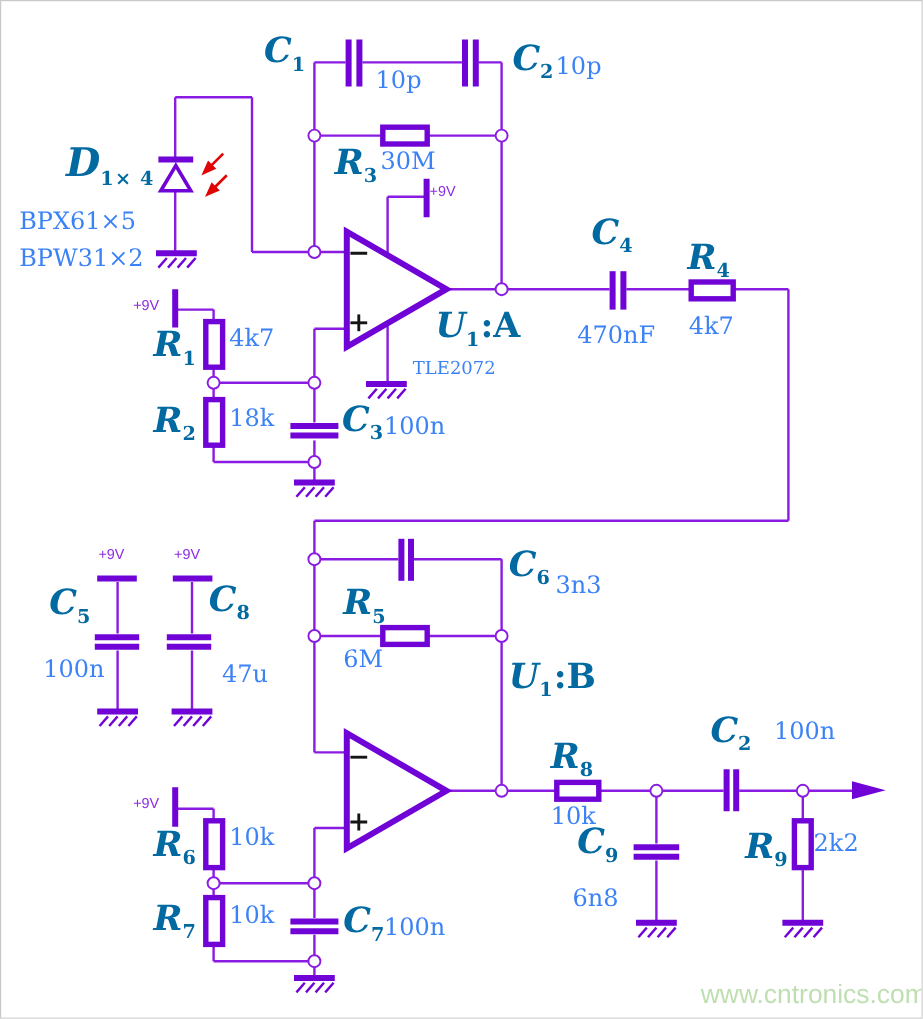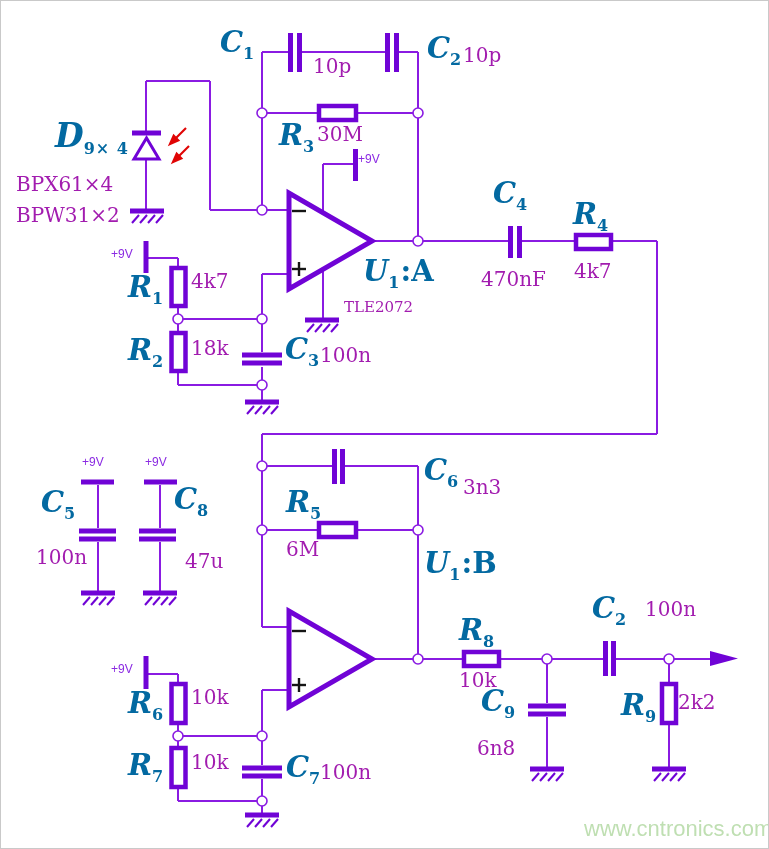--- a/index.html
+++ b/index.html
@@ -29,21 +29,21 @@
     bottom:-7px;
     letter-spacing:1px;
   }
   .ref .sfx{
     font-style:normal;
     font-size:29px;
   }
   .ref.big{font-size:33px;}
   .val{
     position:absolute;
-    color:#a21caf;
+    color:#3b82f6;
     font-size:20px;
     line-height:1;
     white-space:nowrap;
   }
   .val.part{font-size:15px;}
   .pwr{
     position:absolute;
     color:#8b2be2;
     font-size:12px;
     font-family:"Liberation Sans", sans-serif;
@@ -237,21 +237,21 @@
     <circle cx="668" cy="658" r="5"></circle>
         <circle cx="177" cy="735" r="5"></circle>
     <circle cx="261" cy="735" r="5"></circle>
         <circle cx="261" cy="800" r="5"></circle>
   </g>
 </svg>
 
 <div class="ref" style="left:219px;top:27px"><span>C</span><span class="sub">1</span></div>
 <div class="ref" style="left:426px;top:33px"><span>C</span><span class="sub">2</span></div>
 <div class="ref" style="left:278px;top:120px"><span>R</span><span class="sub">3</span></div>
-<div class="ref big" style="left:54px;top:118px"><span>D</span><span class="sub">9× 4</span></div>
+<div class="ref big" style="left:54px;top:118px"><span>D</span><span class="sub">1× 4</span></div>
 <div class="ref" style="left:127px;top:272px"><span>R</span><span class="sub">1</span></div>
 <div class="ref" style="left:127px;top:335px"><span>R</span><span class="sub">2</span></div>
 <div class="ref" style="left:284px;top:334px"><span>C</span><span class="sub">3</span></div>
 <div class="ref" style="left:362px;top:256px"><span>U</span><span class="sub">1</span><span class="sfx">:A</span></div>
 <div class="ref" style="left:492px;top:178px"><span>C</span><span class="sub">4</span></div>
 <div class="ref" style="left:572px;top:199px"><span>R</span><span class="sub">4</span></div>
 <div class="ref" style="left:40px;top:487px"><span>C</span><span class="sub">5</span></div>
 <div class="ref" style="left:173px;top:484px"><span>C</span><span class="sub">8</span></div>
 <div class="ref" style="left:423px;top:455px"><span>C</span><span class="sub">6</span></div>
 <div class="ref" style="left:285px;top:487px"><span>R</span><span class="sub">5</span></div>
@@ -260,21 +260,21 @@
 <div class="ref" style="left:127px;top:750px"><span>R</span><span class="sub">7</span></div>
 <div class="ref" style="left:285px;top:752px"><span>C</span><span class="sub">7</span></div>
 <div class="ref" style="left:458px;top:615px"><span>R</span><span class="sub">8</span></div>
 <div class="ref" style="left:480px;top:686px"><span>C</span><span class="sub">9</span></div>
 <div class="ref" style="left:591px;top:593px"><span>C</span><span class="sub">2</span></div>
 <div class="ref" style="left:620px;top:690px"><span>R</span><span class="sub">9</span></div>
 
 <div class="val" style="left:312px;top:55px">10p</div>
 <div class="val" style="left:462px;top:44px">10p</div>
 <div class="val" style="left:316px;top:123px">30M</div>
-<div class="val" style="left:15px;top:173px">BPX61×4</div>
+<div class="val" style="left:15px;top:173px">BPX61×5</div>
 <div class="val" style="left:15px;top:204px">BPW31×2</div>
 <div class="val" style="left:190px;top:270px">4k7</div>
 <div class="val" style="left:190px;top:337px">18k</div>
 <div class="val" style="left:319px;top:344px">100n</div>
 <div class="val part" style="left:343px;top:299px">TLE2072</div>
 <div class="val" style="left:480px;top:268px">470nF</div>
 <div class="val" style="left:573px;top:260px">4k7</div>
 <div class="val" style="left:35px;top:546px">100n</div>
 <div class="val" style="left:184px;top:550px">47u</div>
 <div class="val" style="left:462px;top:476px">3n3</div>

